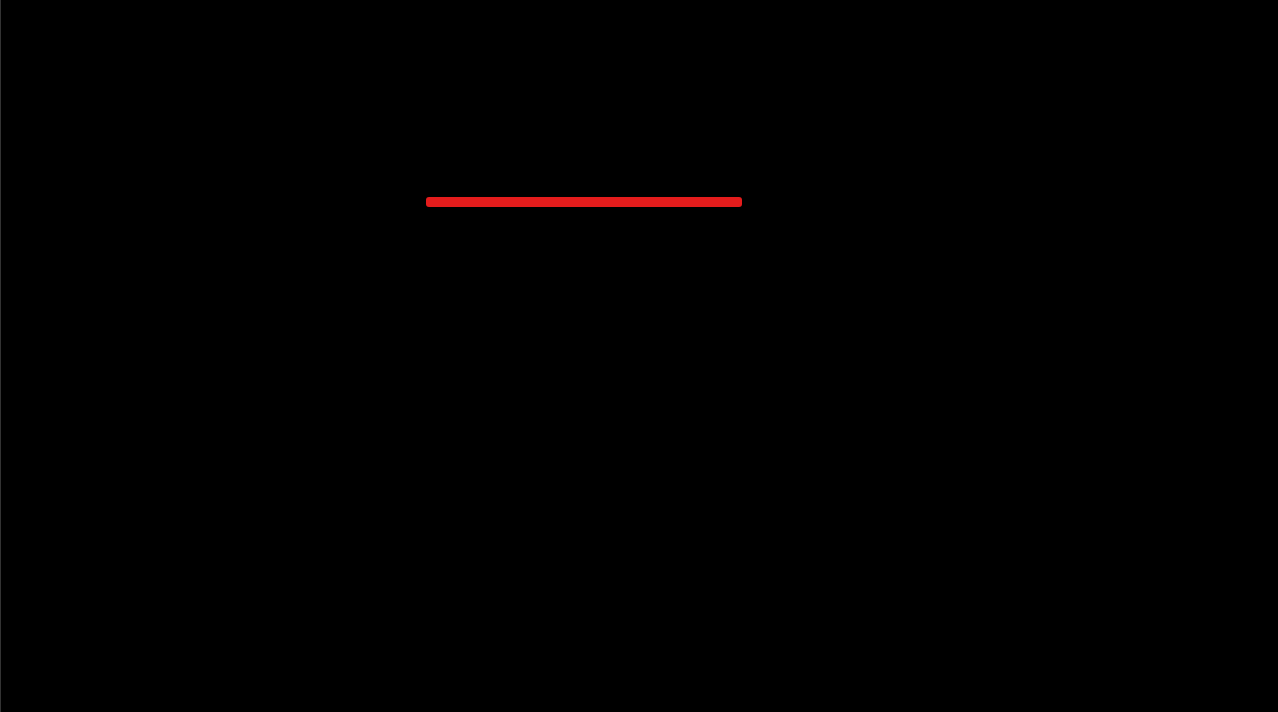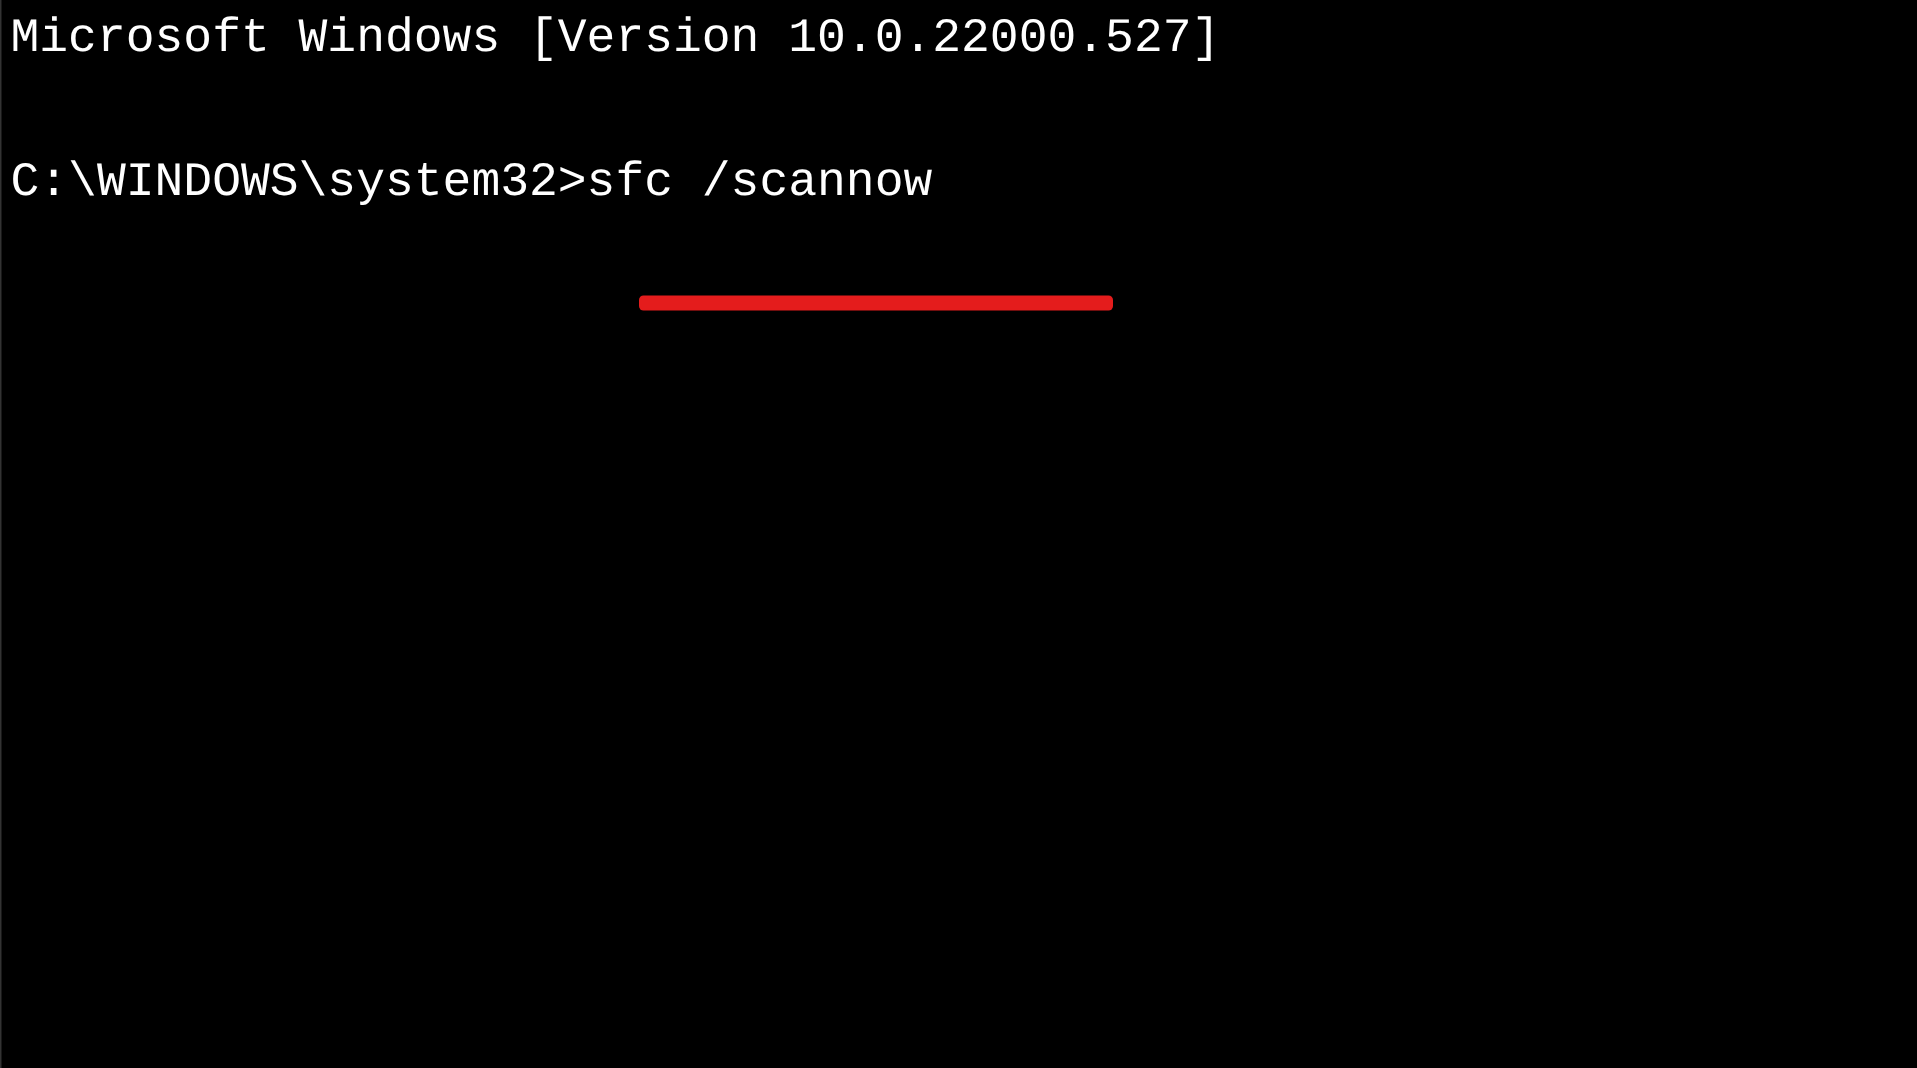--- a/index.html
+++ b/index.html
@@ -34,20 +34,16 @@
       position: absolute;
       background-color: #e41c1c;
       height: 10px;
       border-radius: 3px;
     }
   </style>
 </head>
 <body>
 
 <div class="terminal">
-  <span class="terminal-line">Microsoft Windows [Version 10.0.22000.527]</span>
   <div class="blank-line"></div>
-  <div class="command-line">
-    <span>C:\WINDOWS\system32&gt;</span><span>sfc /scannow</span>
-  </div>
 </div>
 
 <div class="underline-annotation" style="left: 426px; top: 197px; width: 316px; height: 10px; background-color: rgb(228, 28, 28);"></div>
 
 </body></html>

